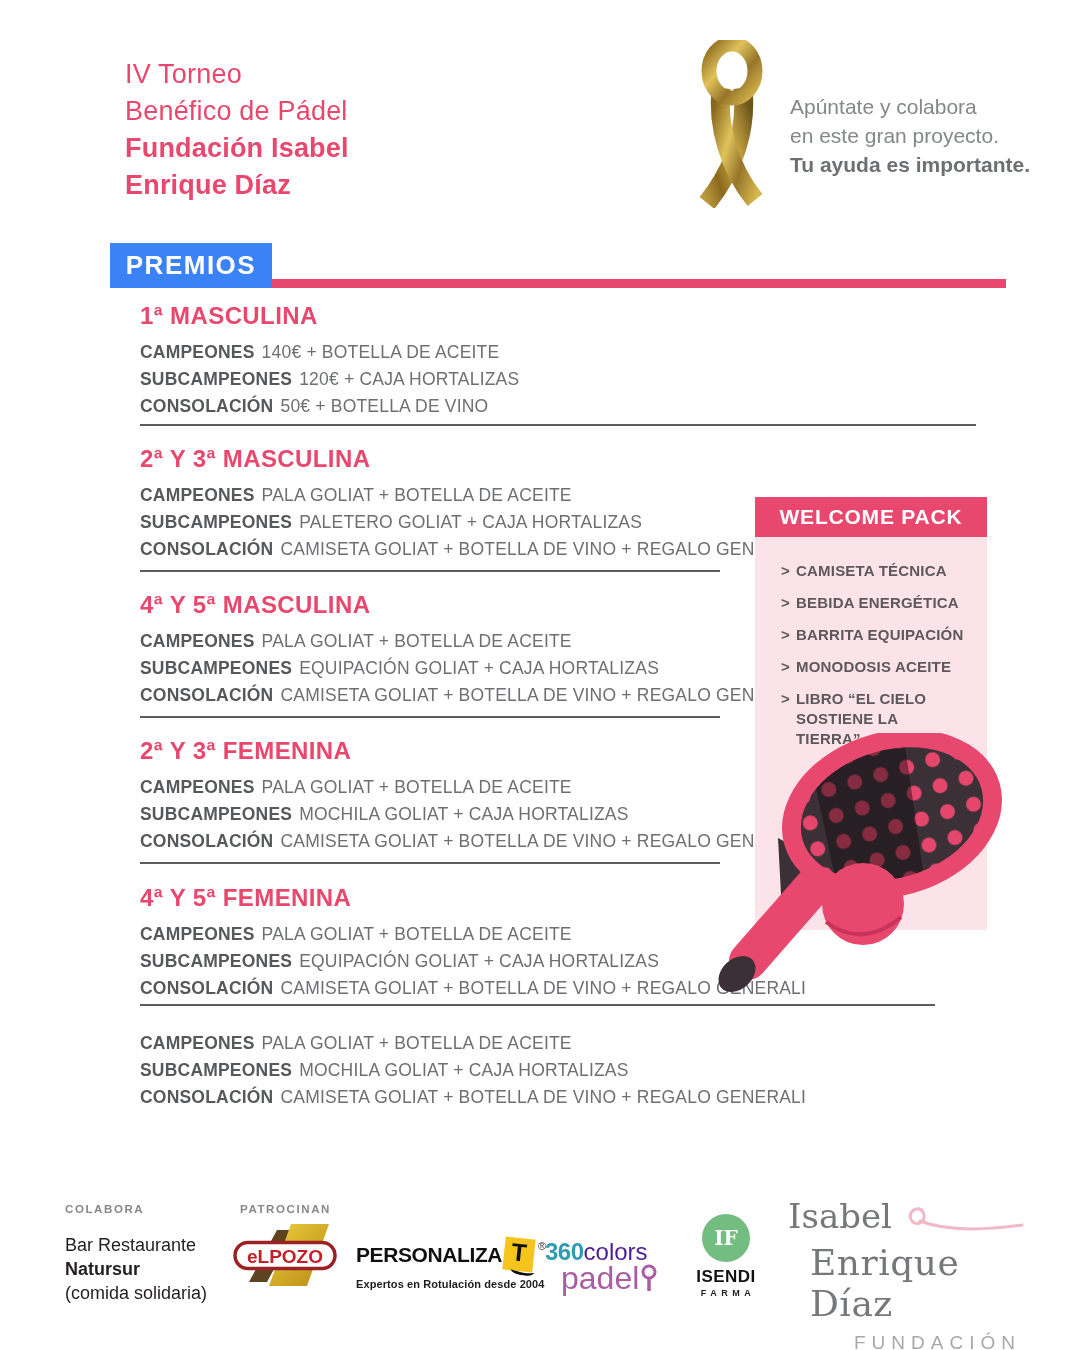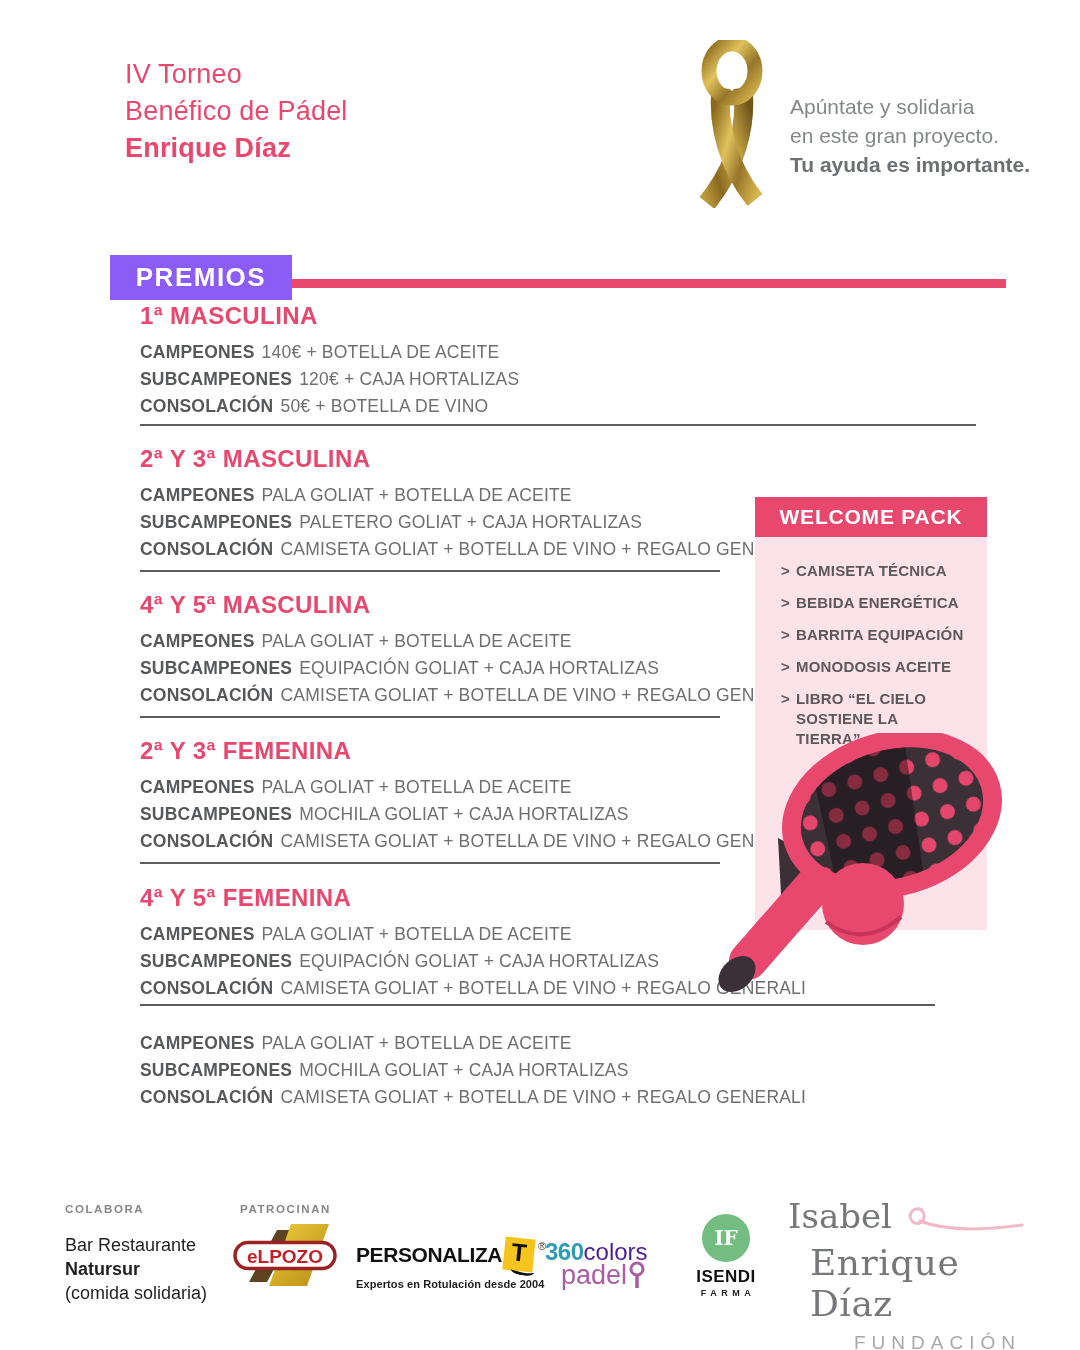--- a/index.html
+++ b/index.html
@@ -14,22 +14,22 @@
   
   .title-block { left:125px; top:56px; color:#e8486d; font-size:27px; line-height:37px; letter-spacing:.2px; }
   .title-block .bold { font-weight:bold; }
   .ribbon-svg { left:683px; top:40px; }
   .cta { left:790px; top:92px; font-size:21px; line-height:29px; color:#84878a; }
   .cta .bold { font-weight:bold; color:#6d7073; }
 
   
   .premios-bar { left:110px; top:279px; width:896px; height:9px; background:#e8486d; }
   .premios-box {
-    left:110px; top:243px; width:182px; height:45px; background:#8b5cf6;
-    display:flex; align-items:center; justify-content:center; z-index:2;margin-top:12px;
+    left:110px; top:243px; width:162px; height:45px; background:#3b82f6;
+    display:flex; align-items:center; justify-content:center; z-index:2;
   }
   .premios-box span { color:#ffffff; font-weight:bold; font-size:26px; letter-spacing:1.5px; }
 
   
   .section { position:absolute; left:140px; width:640px; }
   .sec-title { color:#e8486d; font-weight:bold; font-size:24px; letter-spacing:.4px; margin-bottom:9px; }
   .sec-row { font-size:17.5px; line-height:27px; color:#6e6f72; letter-spacing:.2px; white-space:nowrap; }
   .sec-row .lbl { font-weight:bold; color:#57585a; margin-right:7px; }
   .divider { position:absolute; left:140px; height:2px; background:#5b5c5e; }
 
@@ -62,21 +62,21 @@
   .pz-tbox span { font-size:25px; font-weight:900; color:#111; line-height:28px; }
   .pz-smile { position:absolute; left:8px; bottom:-4px; width:24px; height:10px;
               border-bottom:3px solid #111; border-radius:0 0 55% 55%; transform:rotate(4deg); }
   .pz-reg { font-size:11px; color:#333; margin:-18px 0 0 4px; }
   .pz-tag { font-size:11px; font-weight:bold; color:#1d1d1d; margin-top:7px; letter-spacing:.1px; }
 
   .c360 { left:545px; top:1238px; }
   .c360-l1 { font-size:24px; }
   .c360-360 { color:#2f9cb3; font-weight:bold; letter-spacing:-.5px; }
   .c360-colors { color:#4c1d95; }
-  .c360-l2 { font-size:27px; color:#aa5ca4; margin:-6px 0 0 16px; display:flex; align-items:center; }
+  .c360-l2 { font-size:32px; color:#aa5ca4; margin:-6px 0 0 16px; display:flex; align-items:center; }
   .c360-l2 svg { margin-left:1px; }
 
   .isendi { left:688px; top:1214px; width:76px; text-align:center; }
   .isendi-circle { width:48px; height:48px; border-radius:50%; background:#74bd80; margin:0 auto;
                    display:flex; align-items:center; justify-content:center; }
   .isendi-circle span { color:#fff; font-family:"DejaVu Serif", serif; font-weight:bold; font-size:20px; }
   .isendi-name { font-size:17px; font-weight:900; color:#111; margin-top:5px; letter-spacing:.5px; }
   .isendi-sub { font-size:9px; font-weight:bold; color:#222; letter-spacing:4.5px; margin-top:1px; text-indent:4px; }
 
   .fundacion { left:788px; top:1196px; width:250px; color:#76777a; font-family:"DejaVu Serif", serif; }
@@ -84,20 +84,21 @@
   .fn-r1 svg { margin:8px 0 0 8px; }
   .fn-r2 { font-size:36px; margin:2px 0 0 22px; letter-spacing:.5px; }
   .fn-r3 { font-family:"Liberation Sans", sans-serif; font-size:19px; letter-spacing:6px; color:#a6a8ab; margin:8px 0 0 66px; }
 </style>
 </head>
 <body>
 
 <div class="abs title-block">
   <div>IV Torneo</div>
   <div>Benéfico de Pádel</div>
+  <div class="bold">Fundación Isabel</div>
   <div class="bold">Enrique Díaz</div>
 </div>
 
 <svg class="abs ribbon-svg" width="97" height="168" viewBox="0 0 97 168">
   <defs>
     <linearGradient id="goldA" x1="0" y1="0" x2="1" y2="1">
       <stop offset="0" stop-color="#8a691e"></stop>
         <stop offset=".35" stop-color="#e0c25c"></stop>
       <stop offset=".65" stop-color="#97762a"></stop>
         <stop offset="1" stop-color="#d7b64d"></stop>
@@ -108,21 +109,21 @@
       <stop offset=".75" stop-color="#8a691e"></stop>
         <stop offset="1" stop-color="#bb9a3c"></stop>
     </linearGradient>
   </defs>
   <path d="M60 48 C64 88 52 128 24 163" stroke="url(#goldB)" stroke-width="19" fill="none"></path>
   <path d="M38 48 C34 86 46 128 72 160" stroke="url(#goldA)" stroke-width="19" fill="none"></path>
   <ellipse cx="49" cy="31" rx="23" ry="27" fill="none" stroke="url(#goldA)" stroke-width="15"></ellipse>
 </svg>
 
 <div class="abs cta">
-  <div>Apúntate y solidaria</div>
+  <div>Apúntate y colabora</div>
   <div>en este gran proyecto.</div>
   <div class="bold">Tu ayuda es importante.</div>
 </div>
 
 <div class="abs premios-bar"></div>
 <div class="abs premios-box">
   <span>PREMIOS</span>
 </div>
 
 <div class="section" style="top:302px">

